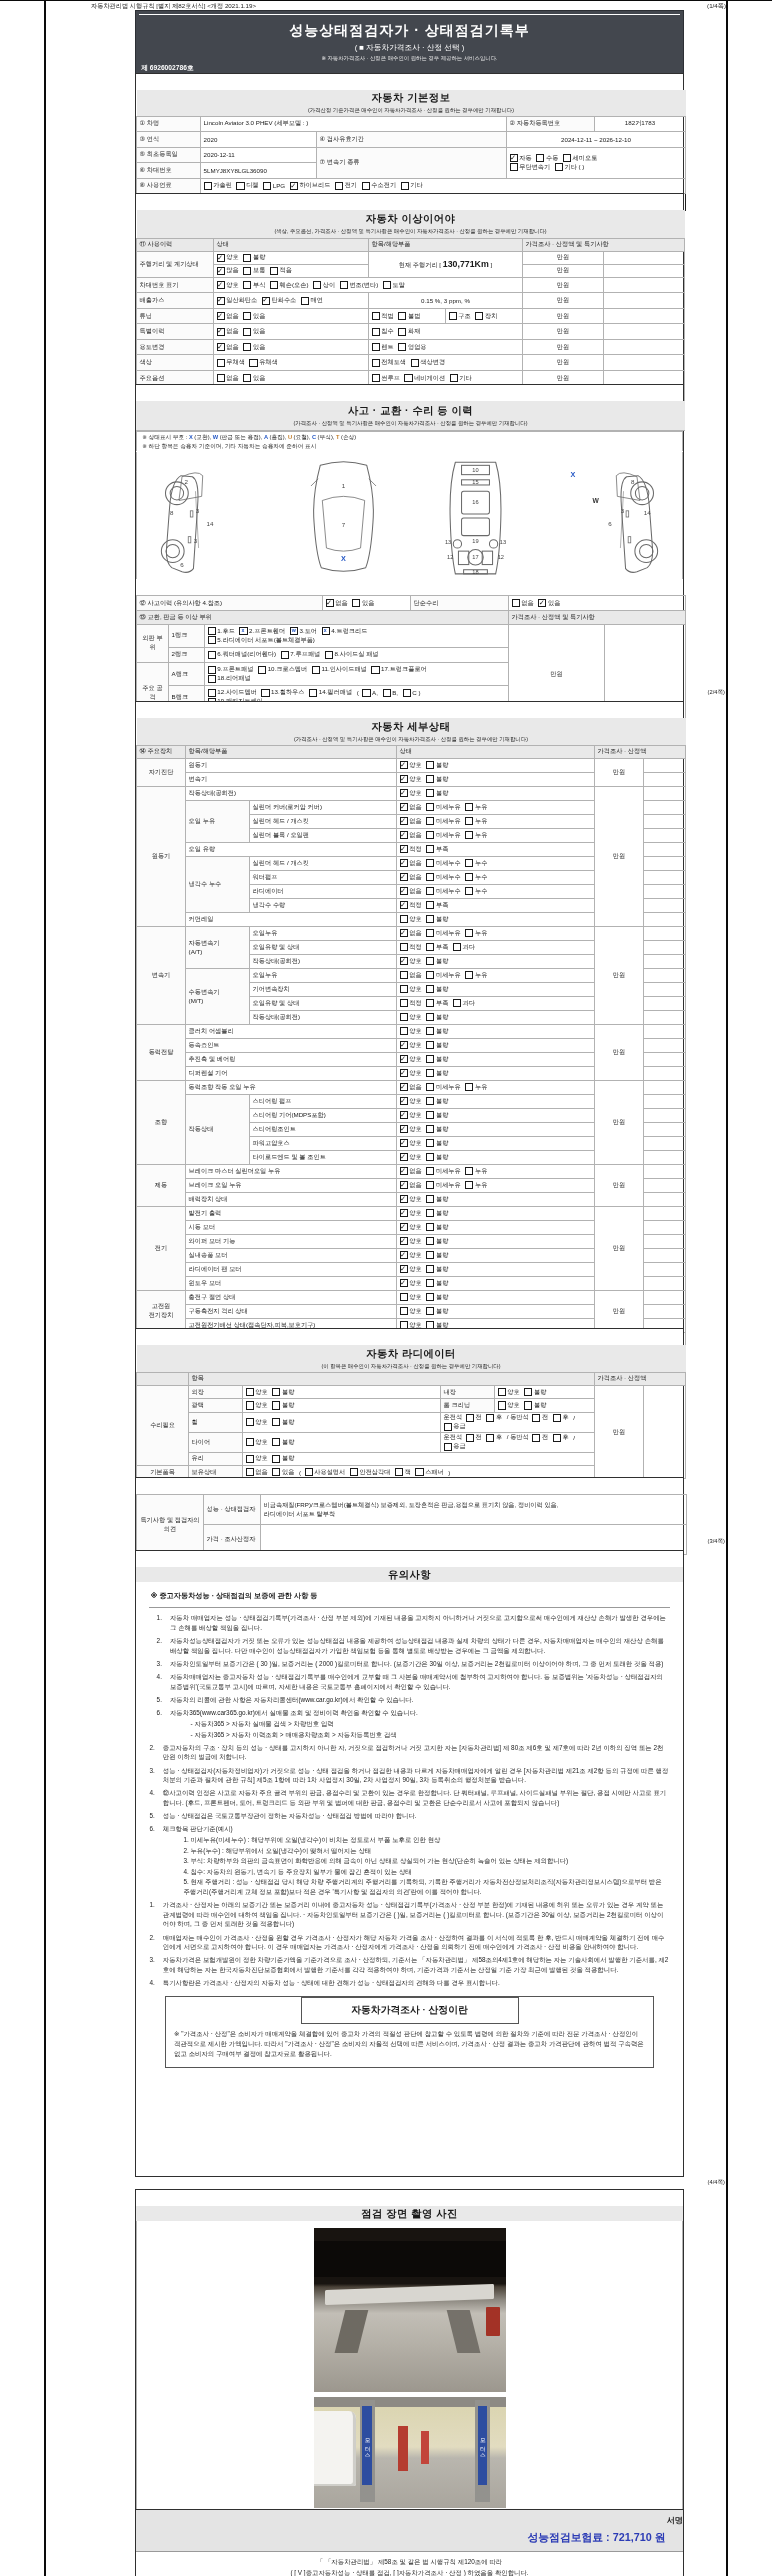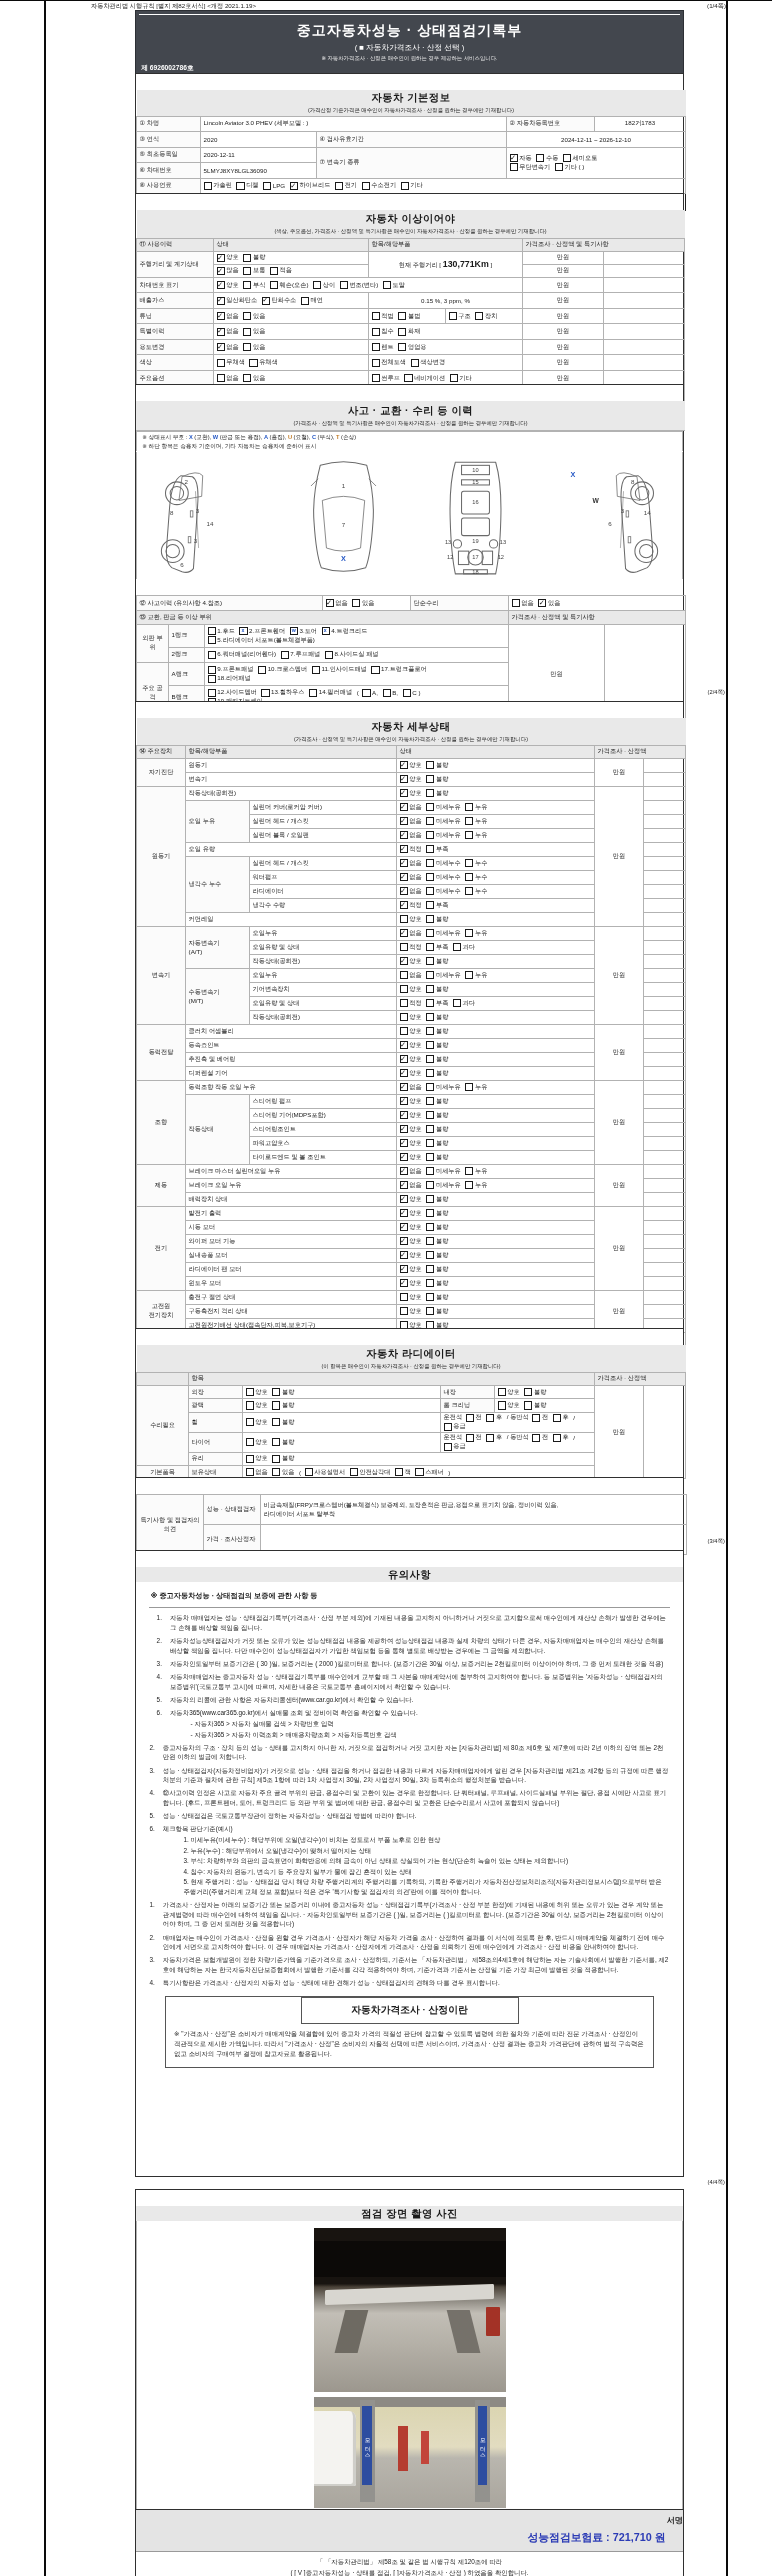--- a/index.html
+++ b/index.html
@@ -70,21 +70,21 @@
 <div class="vline" style="left:726px;"></div>
 
 <div class="meta">
   <span>자동차관리법 시행규칙 [별지 제82호서식] &lt;개정 2021.1.19&gt;</span>
   <span>(1/4쪽)</span>
 </div>
 
 <div class="sectionbox" style="top:10.3px;">
   <div class="darkblock">
     <div class="rule"></div>
-    <div class="t1">중고자동차성능 · 상태점검기록부</div>
+    <div class="t1">성능상태점검자가 · 상태점검기록부</div>
     <div class="t2">( ■ 자동차가격조사 · 산정 선택 )</div>
     <div class="t3">※ 자동차가격조사 · 산정은 매수인이 원하는 경우 제공하는 서비스입니다.</div>
     <div class="docno">제 6926002786호</div>
   </div>
 </div>
 
 <div class="sectionbox" style="top:73px;">
     <div class="sect" id="sec-basic">
       <table class="tb">
         <colgroup>

